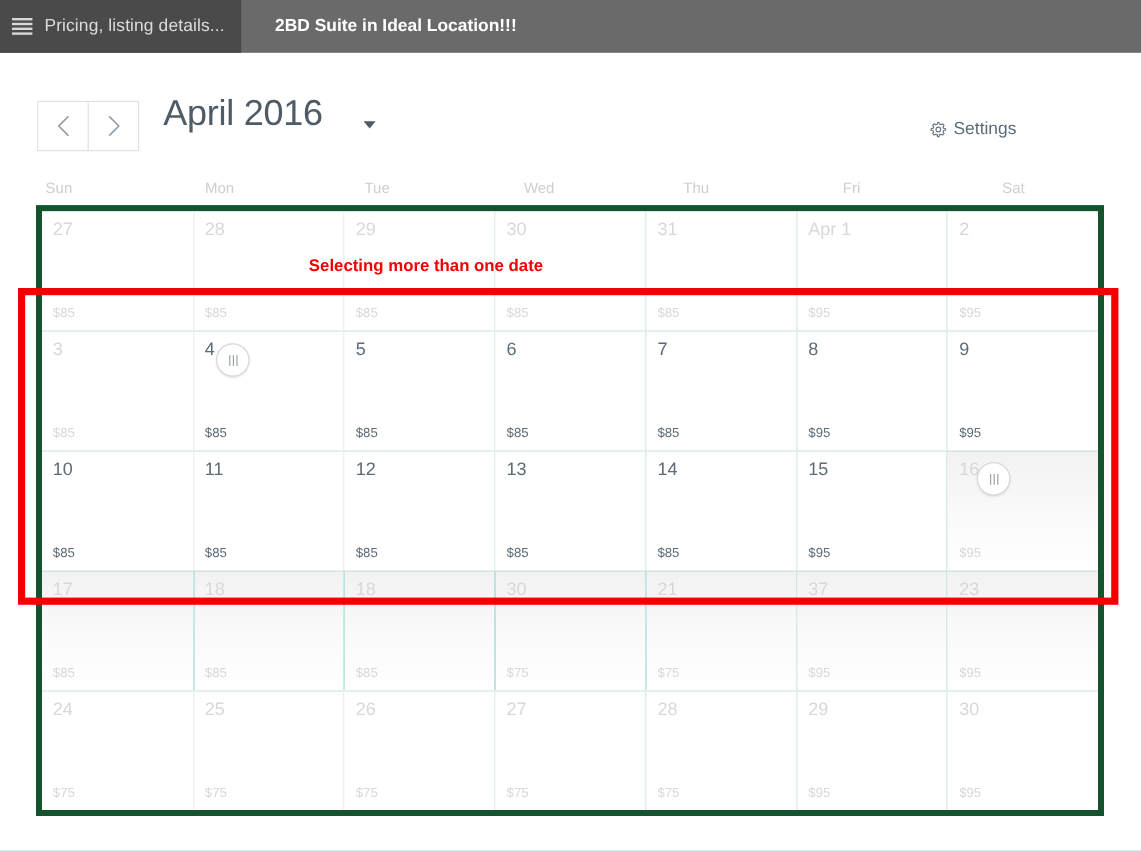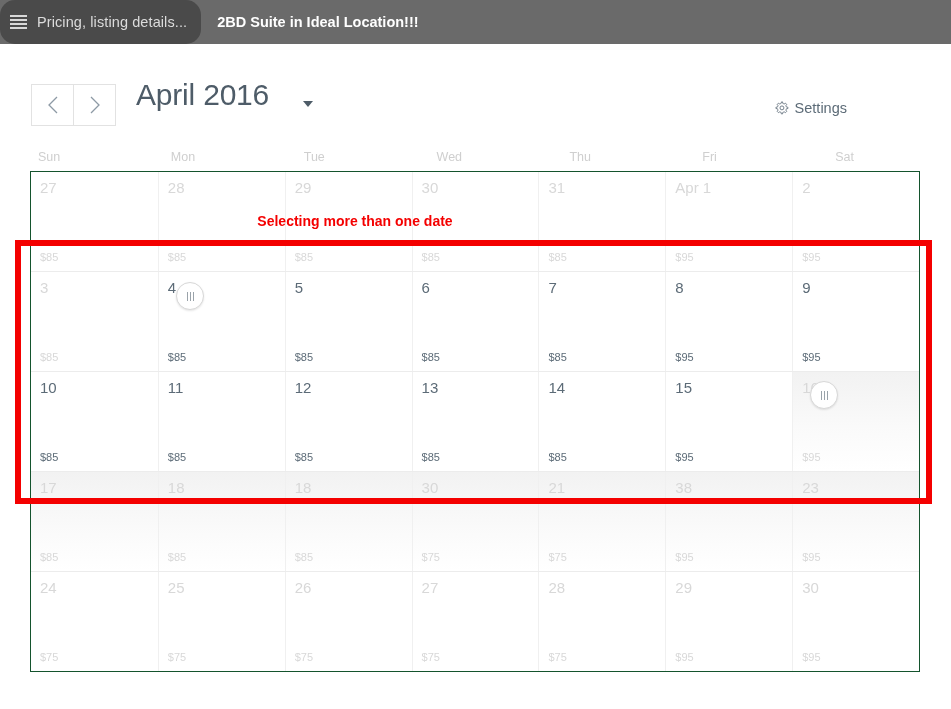--- a/index.html
+++ b/index.html
@@ -24,21 +24,20 @@
     background: #6a6a6a;
     display: flex;
     align-items: stretch;
   }
   #topbar-left {
     background: #4a4a4a;
     display: flex;
     align-items: center;
     padding: 0 14px 0 10px;
     min-width: 170px;
-    border-radius: 15px;
   }
   #hamburger {
     width: 17px;
     height: 14px;
     margin-right: 10px;
     display: flex;
     flex-direction: column;
     justify-content: space-between;
     flex: none;
   }
@@ -55,20 +54,21 @@
     letter-spacing: .1px;
   }
   #topbar-title {
     display: flex;
     align-items: center;
     padding: 0 16px;
     color: #ffffff;
     font-size: 14.5px;
     font-weight: bold;
     white-space: nowrap;
+    margin-left: 12px;
   }
 
   
   #cal-header {
     position: absolute;
     left: 0; top: 44px;
     width: 875px;
     height: 106px;
   }
   #navgroup {
@@ -133,21 +133,21 @@
     color: #cfcfcf;
     padding-left: 8px;
     box-sizing: border-box;
   }
 
   
   #grid {
     position: absolute;
     left: 30px; top: 171px;
     width: 890px;
-    border: 1px solid #14532d;
+    border: 5px solid #14532d;
     box-sizing: border-box;
     background: #14b8a6;
   }
   .week {
     display: flex;
     height: 99px;
     position: relative;
   }
   .week + .week { border-top: 1px solid #ececec; }
   .daycell {
@@ -394,21 +394,21 @@
       </div>
       <div class="daycell dim shaded">
         <div class="daynum">30</div>
         <div class="price">$75</div>
       </div>
       <div class="daycell dim shaded">
         <div class="daynum">21</div>
         <div class="price">$75</div>
       </div>
       <div class="daycell dim shaded">
-        <div class="daynum">38</div>
+        <div class="daynum">37</div>
         <div class="price">$95</div>
       </div>
       <div class="daycell dim shaded">
         <div class="daynum">23</div>
         <div class="price">$95</div>
       </div>
     </div>
     <div class="week">
       <div class="daycell dim">
         <div class="daynum">24</div>

